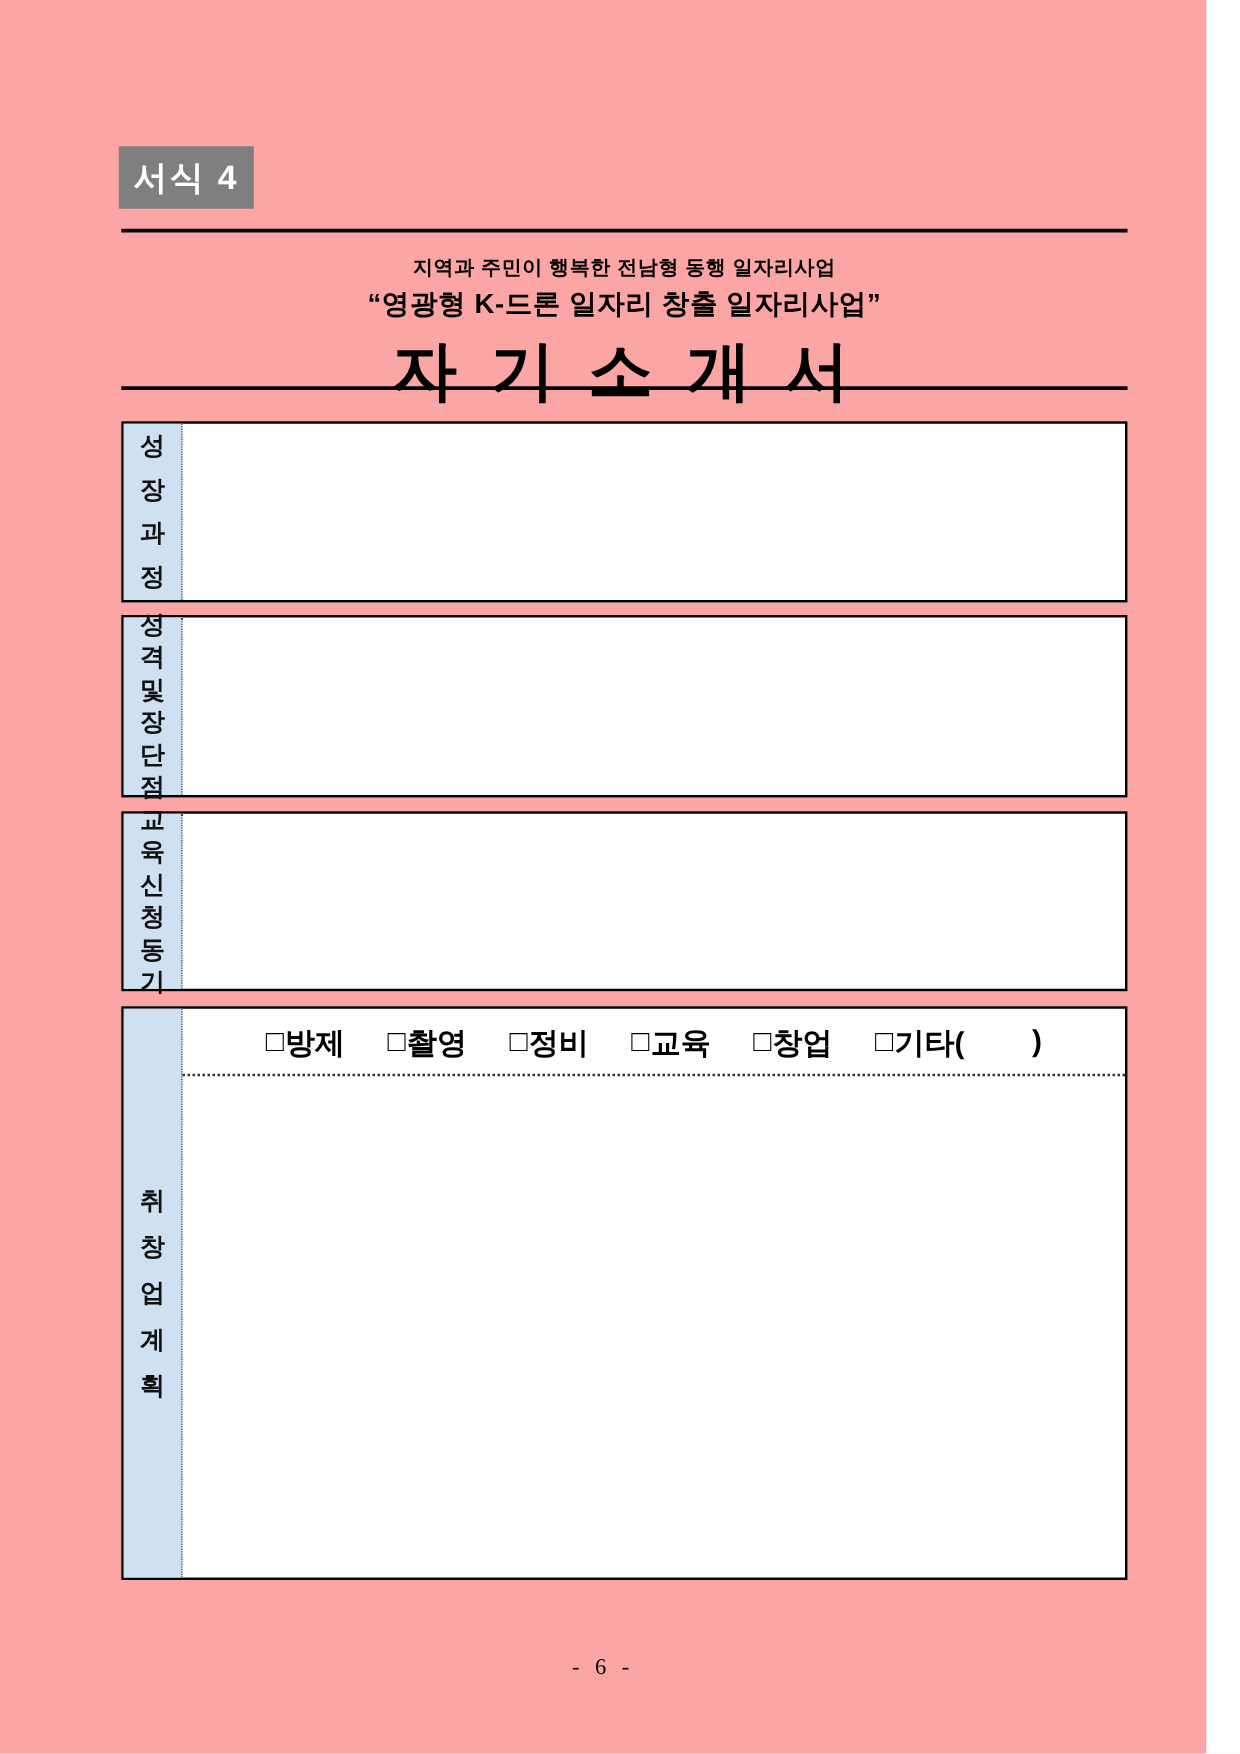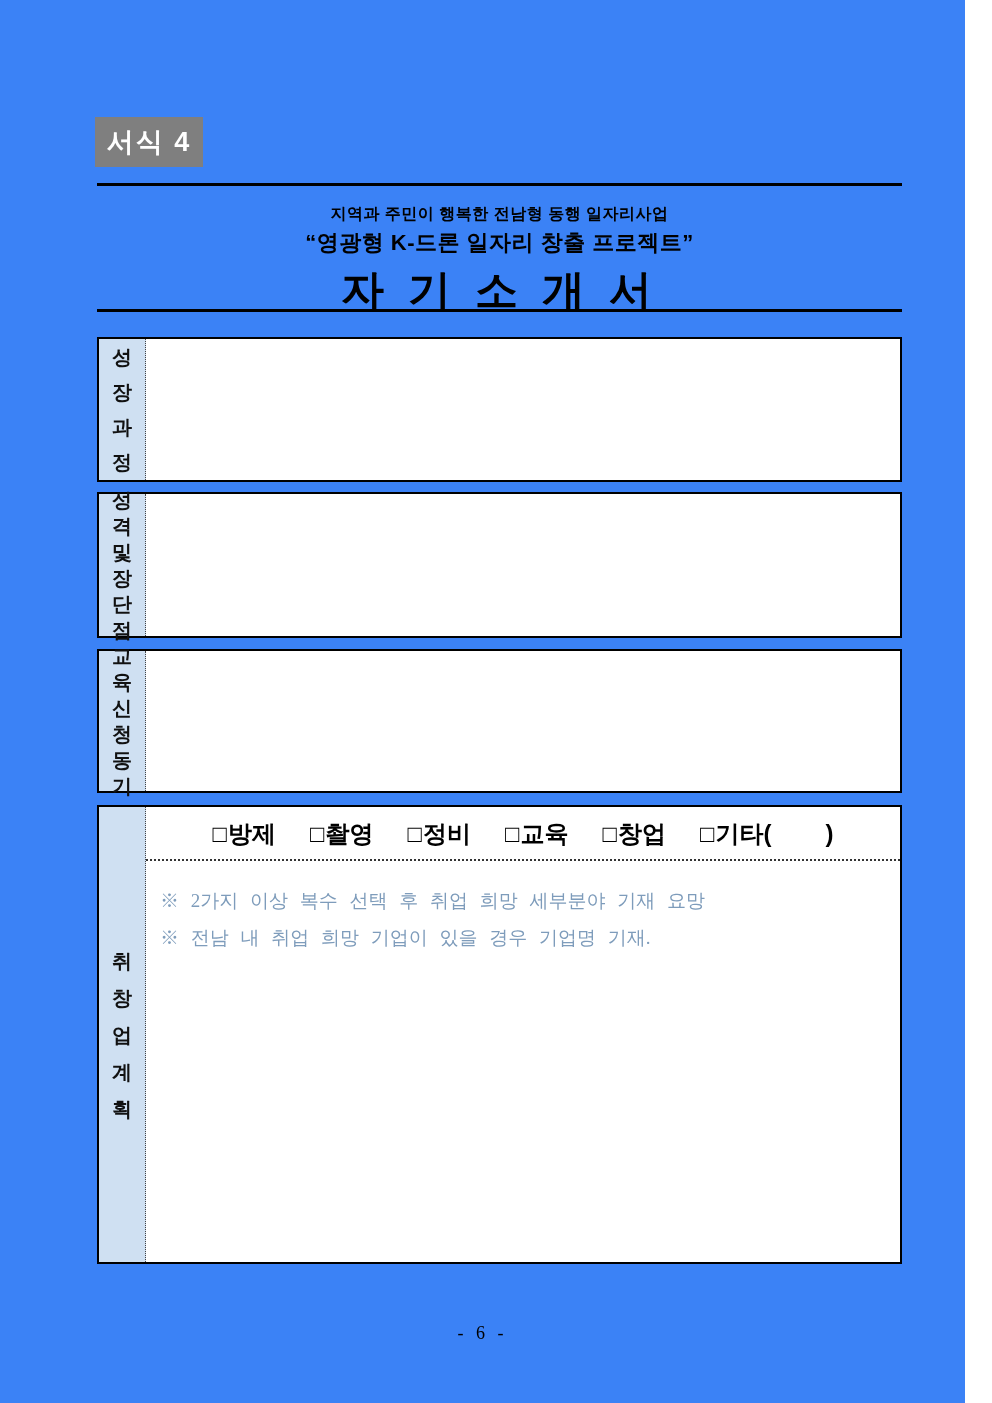--- a/index.html
+++ b/index.html
@@ -1,34 +1,34 @@
 <!DOCTYPE html>
 <html><head>
 <meta charset="utf-8">
 <style>
   html,body { margin:0; padding:0; background:#ffffff; }
   .page {
-    position:relative; width:965px; height:1403px; background:#3b82f6;
+    position:relative; width:965px; height:1403px; background:#fca5a5;
     font-family:"Liberation Sans", sans-serif; color:#000; overflow:hidden;
   }
   
   .badge {
     position:absolute; left:95px; top:117px; width:108px; height:50px;
     background:#7f7f7f; color:#ffffff; font-weight:bold; font-size:27px;
     display:flex; align-items:center; justify-content:center; letter-spacing:2px;
   }
   
   .rule { position:absolute; left:97px; width:805px; height:3px; background:#000; }
   .rule-top { top:183px; }
   .rule-mid { top:309px; }
   
   .header { position:absolute; left:97px; top:204px; width:805px; text-align:center; }
   .h-program { font-size:16px; font-weight:bold; letter-spacing:0.5px; }
   .h-project { font-size:22px; font-weight:bold; margin-top:3px; letter-spacing:0.5px; }
-  .h-title   { font-size:43px; font-weight:bold; margin-top:4px; letter-spacing:6px; }
+  .h-title   { font-size:52px; font-weight:bold; margin-top:4px; letter-spacing:6px; }
   
   .section {
     position:absolute; left:97px; width:805px; border:2px solid #000;
     box-sizing:border-box; display:flex; background:#fff;
   }
   .s1 { top:337px; height:145px; }
   .s2 { top:492px; height:146px; }
   .s3 { top:649px; height:144px; }
   .s4 { top:805px; height:459px; }
   .row-label {
@@ -68,21 +68,21 @@
 <div class="page">
 
   <div class="badge">
     <span>서식 4</span>
   </div>
 
   <div class="rule rule-top"></div>
 
   <div class="header">
     <div class="h-program">지역과 주민이 행복한 전남형 동행 일자리사업</div>
-    <div class="h-project">“영광형 K-드론 일자리 창출 프로젝트”</div>
+    <div class="h-project">“영광형 K-드론 일자리 창출 일자리사업”</div>
     <div class="h-title">자 기 소 개 서</div>
   </div>
 
   <div class="rule rule-mid"></div>
 
   <div class="section s1">
     <div class="row-label">
         <div>성</div>
         <div>장</div>
         <div>과</div>
@@ -149,23 +149,19 @@
         <span class="cb-option">
           <span class="cb-box">□</span>
           <span>기타(</span>
           <span class="cb-blank"></span>
           <span>)</span>
         </span>
       </div>
 
       <div class="cb-divider"></div>
 
-      <div class="notes">
-        <div>※ 2가지 이상 복수 선택 후 취업 희망 세부분야 기재 요망</div>
-        <div>※ 전남 내 취업 희망 기업이 있을 경우 기업명 기재.</div>
-      </div>
 
     </div>
   </div>
 
   <div class="page-number">- 6 -</div>
 
 </div>
 
 </body></html>

